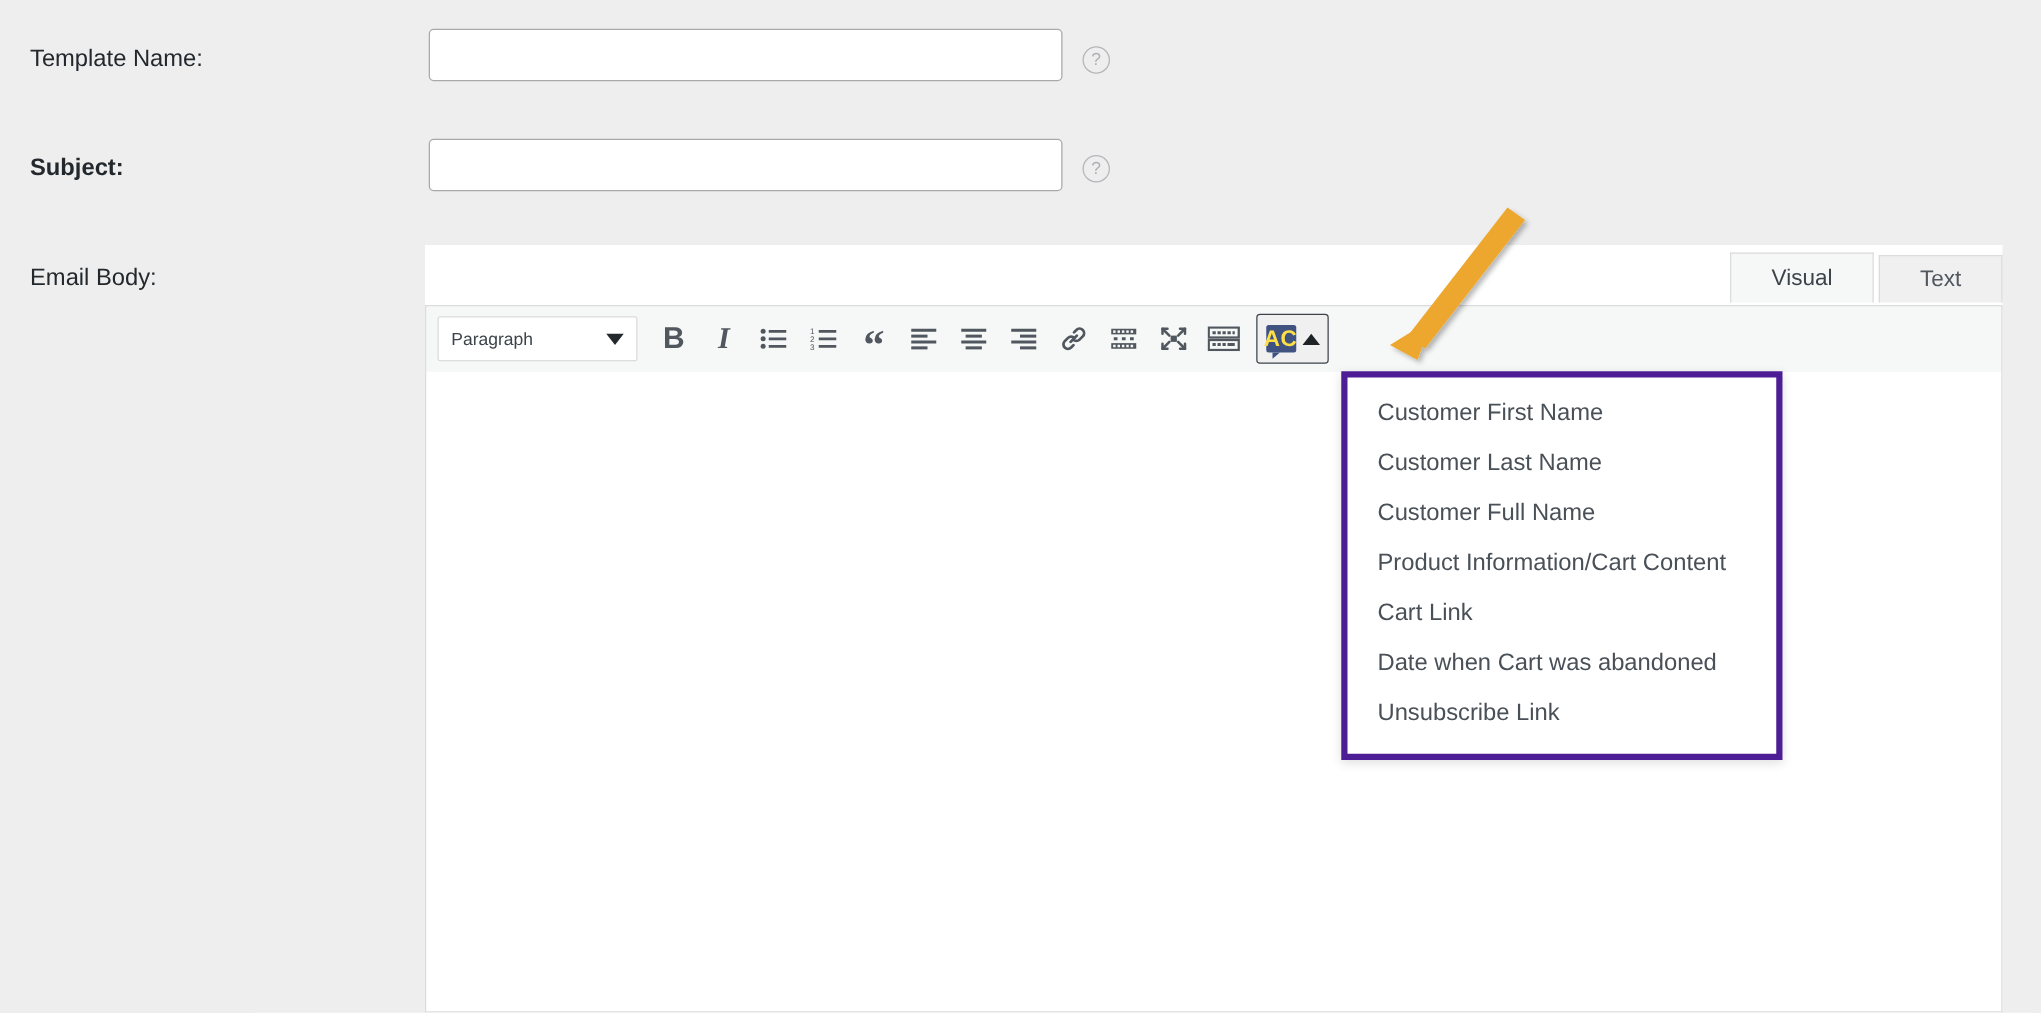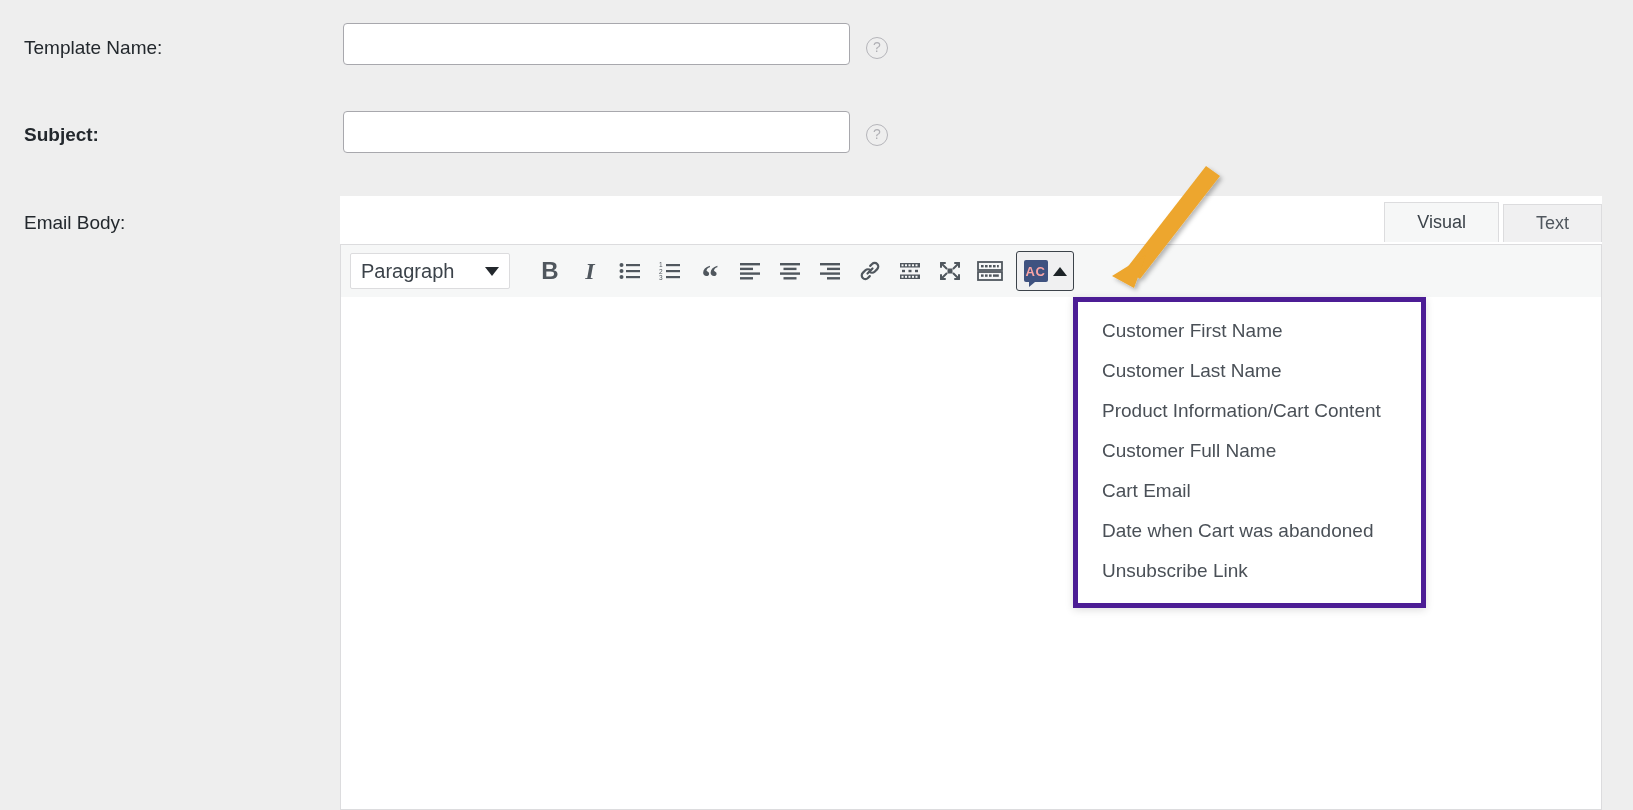--- a/index.html
+++ b/index.html
@@ -129,24 +129,24 @@
   }
   .para-select {
     width: 160px; height: 36px;
     background: #fff;
     border: 1px solid #dcdcde;
     border-radius: 2px;
     display: flex;
     align-items: center;
     justify-content: space-between;
     padding: 0 10px;
-    font-size: 20px;
+    font-size: 14px;
     color: #3c434a;
     cursor: pointer;
-    margin-right: 20px;
+    margin-right: 9px;
     font-family: "Liberation Sans", sans-serif;
   }
   .tri-down {
     width: 0; height: 0;
     border-left: 7px solid transparent;
     border-right: 7px solid transparent;
     border-top: 9px solid #23282d;
   }
   .tb-btn {
     width: 40px; height: 38px;
@@ -179,22 +179,22 @@
     padding: 0 6px;
     cursor: pointer;
     position: relative;
     z-index: 6;
   }
   #ac-glyph {
     position: relative;
     width: 24px; height: 22px;
     background: #3f5280;
     border-radius: 2px;
-    color: #fca5a5;
-    font-size: 13px;
+    color: #fde047;
+    font-size: 18px;
     font-weight: bold;
     letter-spacing: 0.5px;
     display: flex;
     align-items: center;
     justify-content: center;
     font-family: "Liberation Sans", sans-serif;
   }
   #ac-glyph:after {
     content: "";
     position: absolute;
@@ -426,23 +426,23 @@
       </div>
 
     </div>
 
     <div id="editor-body"></div>
   </div>
 
   <div id="ac-menu">
     <div class="menu-item">Customer First Name</div>
     <div class="menu-item">Customer Last Name</div>
+    <div class="menu-item">Customer Full Name</div>
     <div class="menu-item">Product Information/Cart Content</div>
-    <div class="menu-item">Customer Full Name</div>
-    <div class="menu-item">Cart Email</div>
+    <div class="menu-item">Cart Link</div>
     <div class="menu-item">Date when Cart was abandoned</div>
     <div class="menu-item">Unsubscribe Link</div>
   </div>
 
   <div id="anno-arrow">
     <svg width="130" height="145" viewBox="0 0 130 145">
       <defs>
         <filter id="sh" x="-30%" y="-30%" width="180%" height="180%">
           <feDropShadow dx="2.5" dy="2.5" stdDeviation="2.2" flood-color="#000" flood-opacity="0.28"></feDropShadow>
         </filter>

